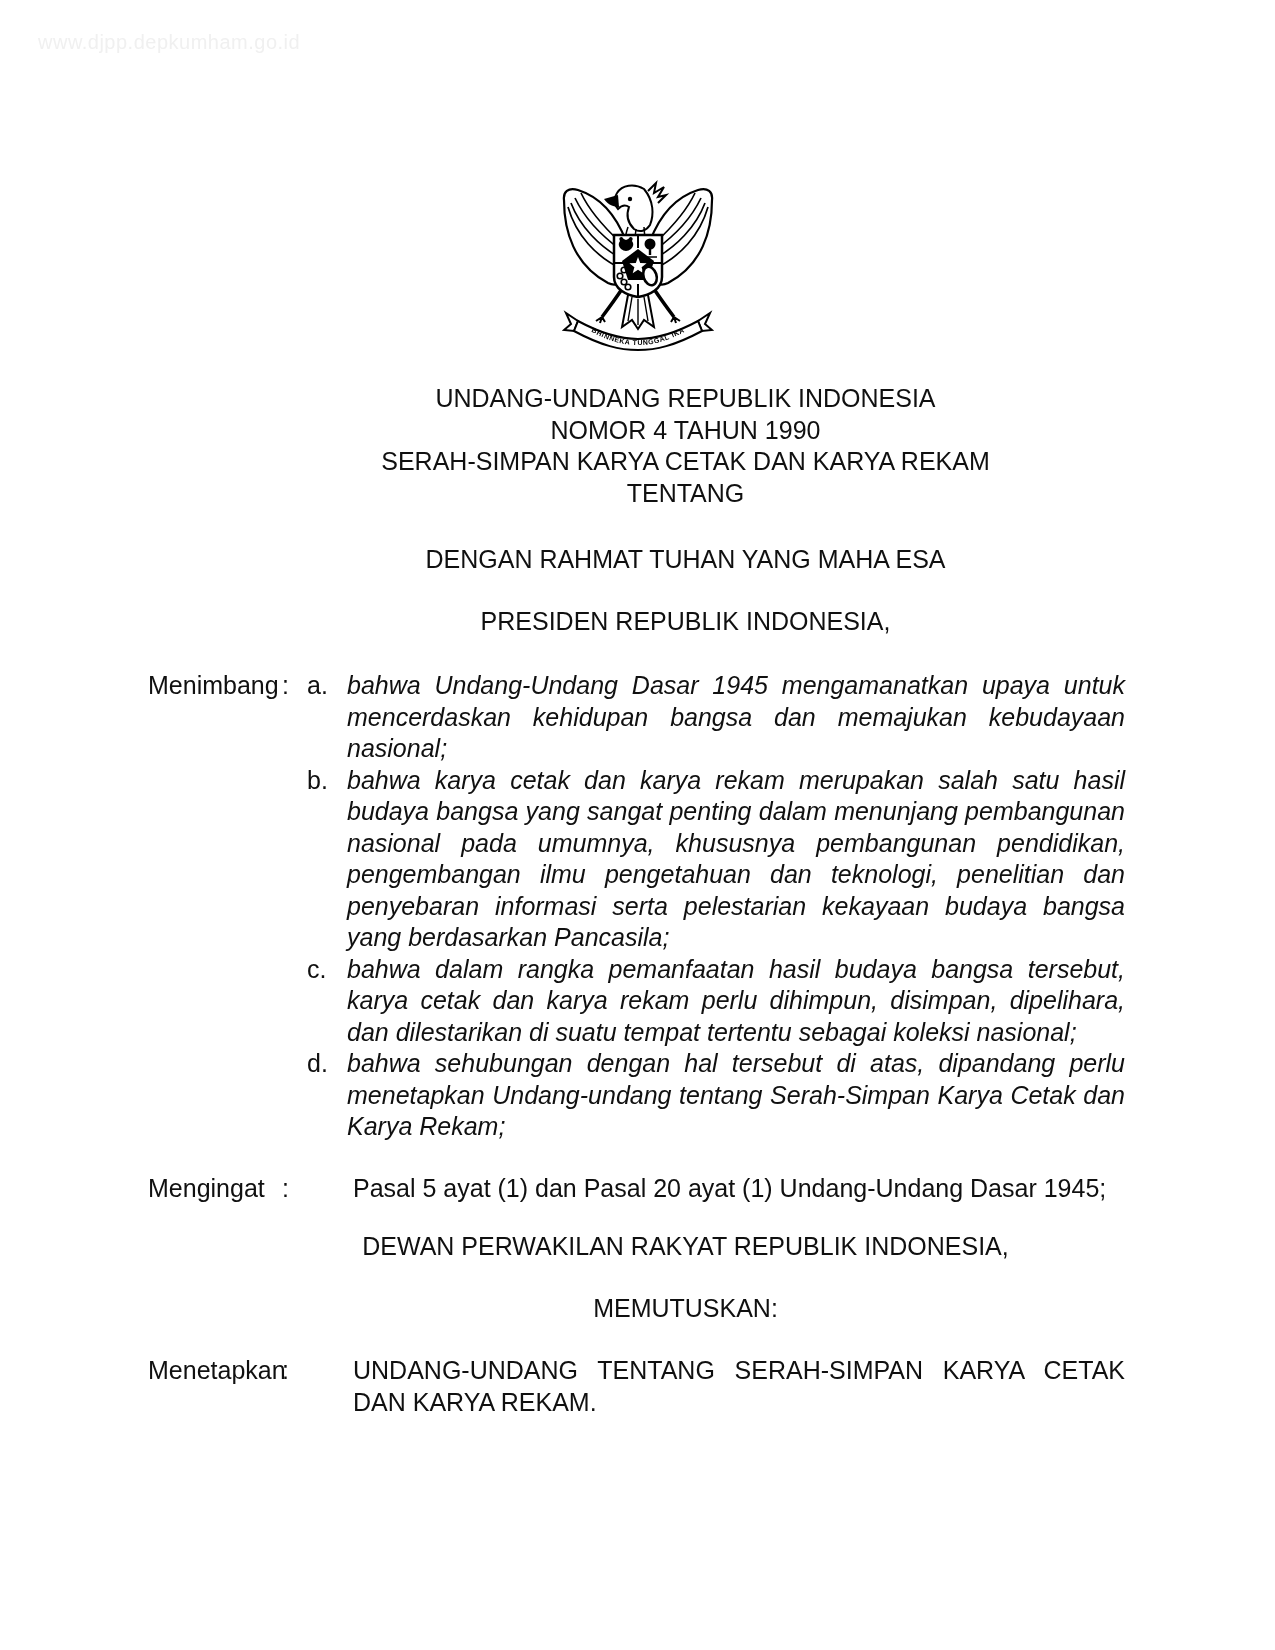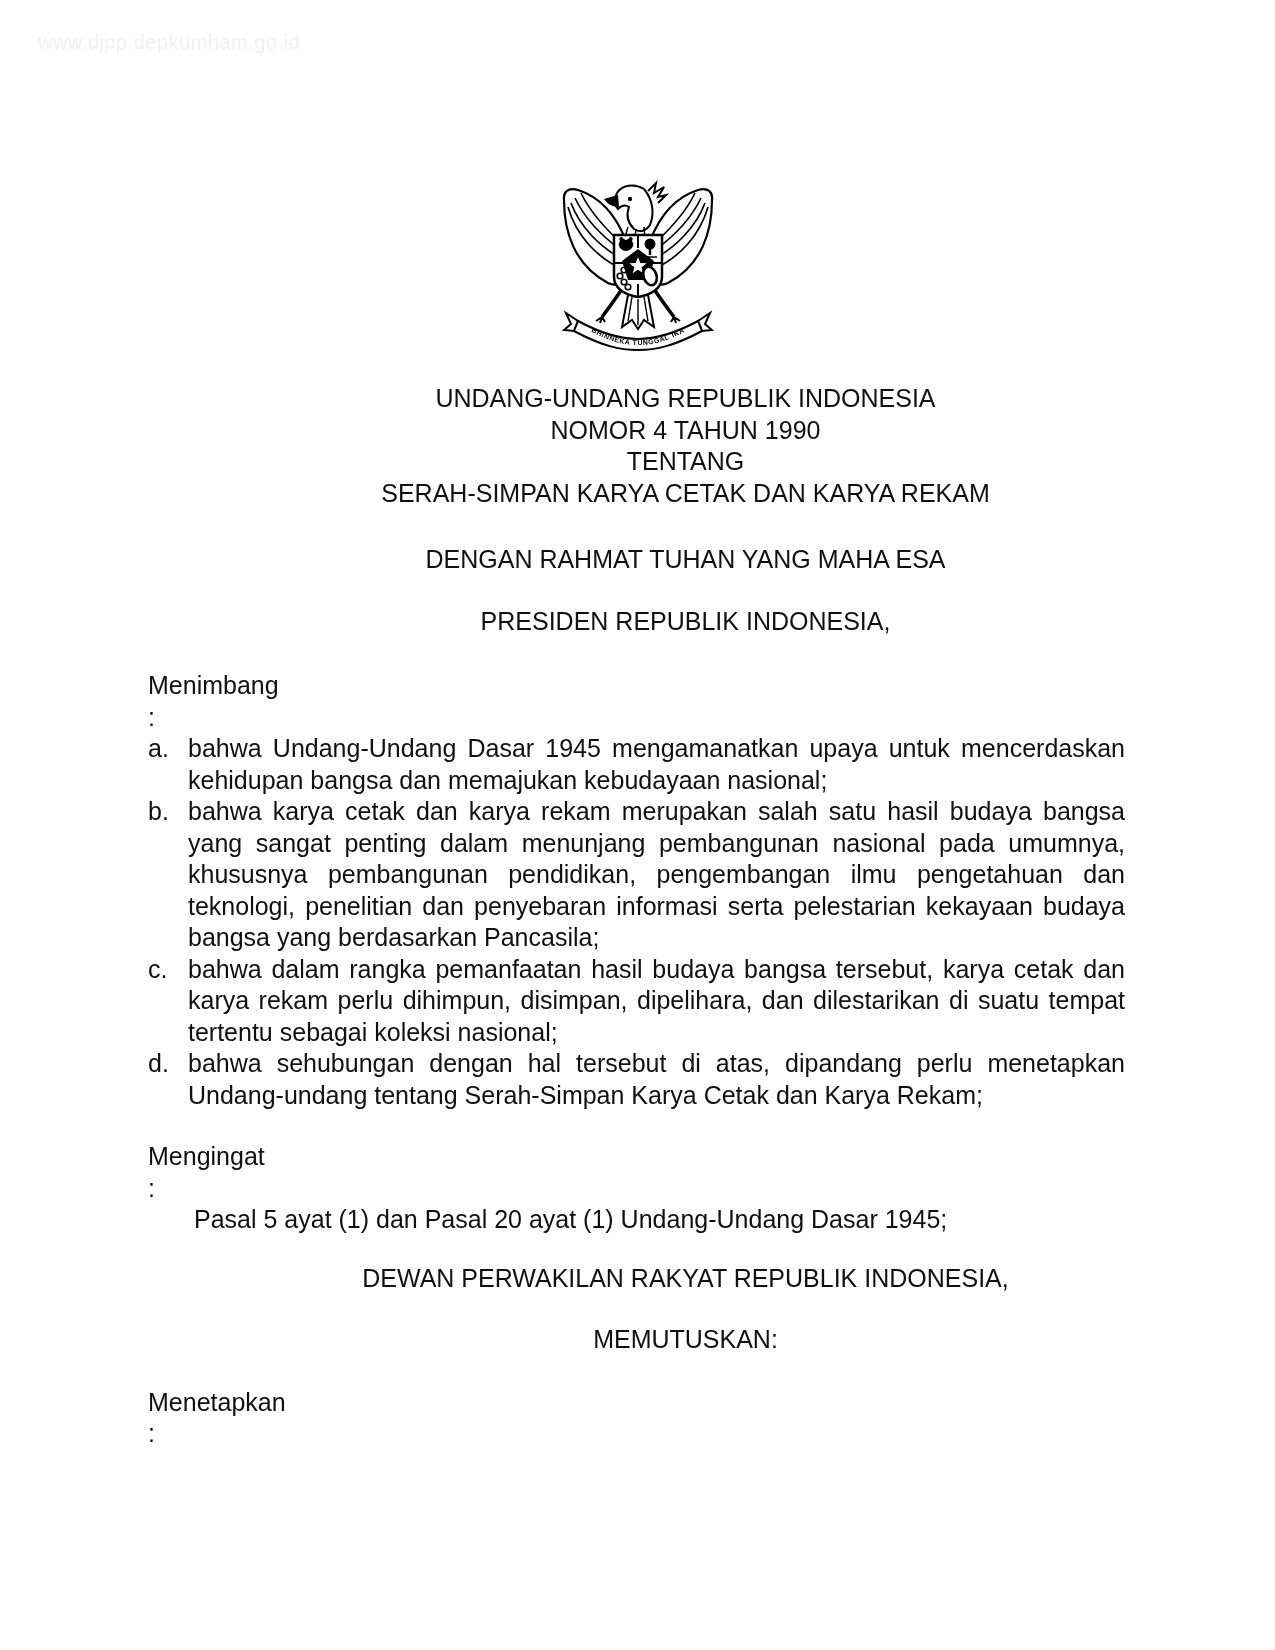--- a/index.html
+++ b/index.html
@@ -39,39 +39,39 @@
   .sec-menimbang  { margin-top: 33px; }
   .sec-mengingat  { margin-top: 30px; }
   .agreement      { margin-top: 27px; }
   .memutuskan     { margin-top: 30px; }
   .sec-menetapkan { margin-top: 31px; }
   .row {
     display: flex;
     margin-left: 148px;
     margin-right: 150px;
     align-items: flex-start;
-    flex-direction: column;
   }
   .row-label { width: 134px; flex-shrink: 0; }
   .row-colon { width: 25px;  flex-shrink: 0; }
   .row-body  { flex: 1 1 auto; min-width: 0; }
   .row-body.plain {
     padding-left: 7px;
     text-align: justify;
     text-justify: inter-word;
     margin-left: 39px;
   }
   .item { display: flex; align-items: flex-start; }
   .item-letter { width: 40px; flex-shrink: 0; }
   .item-text {
     flex: 1 1 auto;
     min-width: 0;
     text-align: justify;
     text-justify: inter-word;
     hyphens: none;
+    font-style: italic;
   }
   .emblem-svg { display: block; width: 152px; height: 176px; }
   .emblem-svg .ln   { fill: none; stroke: #000; }
   .emblem-svg .solid{ fill: #000; stroke: none; }
   .emblem-svg .wh   { fill: #fff; stroke: #000; }
   .motto-text {
     font-family: "Liberation Sans", sans-serif;
     font-size: 7px;
     font-weight: bold;
     letter-spacing: 0.6px;
@@ -137,22 +137,22 @@
       <path id="motto-path" fill="none" d="M24,152 C48,165 60,168 76,168 C92,168 104,165 128,152"></path>
       <text class="motto-text">
         <textPath href="#motto-path" startOffset="50%" text-anchor="middle">BHINNEKA TUNGGAL IKA</textPath>
       </text>
     </svg>
   </div>
 
   <div class="title-block centered">
     <div>UNDANG-UNDANG REPUBLIK INDONESIA</div>
     <div>NOMOR 4 TAHUN 1990</div>
+    <div>SERAH-SIMPAN KARYA CETAK DAN KARYA REKAM</div>
     <div>TENTANG</div>
-    <div>SERAH-SIMPAN KARYA CETAK DAN KARYA REKAM</div>
   </div>
 
   <div class="invocation centered">DENGAN RAHMAT TUHAN YANG MAHA ESA</div>
 
   <div class="authority centered">PRESIDEN REPUBLIK INDONESIA,</div>
 
   <div class="row sec-menimbang">
     <div class="row-label">Menimbang</div>
     <div class="row-colon">:</div>
     <div class="row-body">
@@ -183,15 +183,16 @@
 
   <div class="agreement centered">
     <div>DEWAN PERWAKILAN RAKYAT REPUBLIK INDONESIA,</div>
   </div>
 
   <div class="memutuskan centered">MEMUTUSKAN:</div>
 
   <div class="row sec-menetapkan">
     <div class="row-label">Menetapkan</div>
     <div class="row-colon">:</div>
+    <div class="row-body plain">UNDANG-UNDANG TENTANG SERAH-SIMPAN KARYA CETAK DAN KARYA REKAM.</div>
   </div>
 
 </div>
 
 </body></html>

